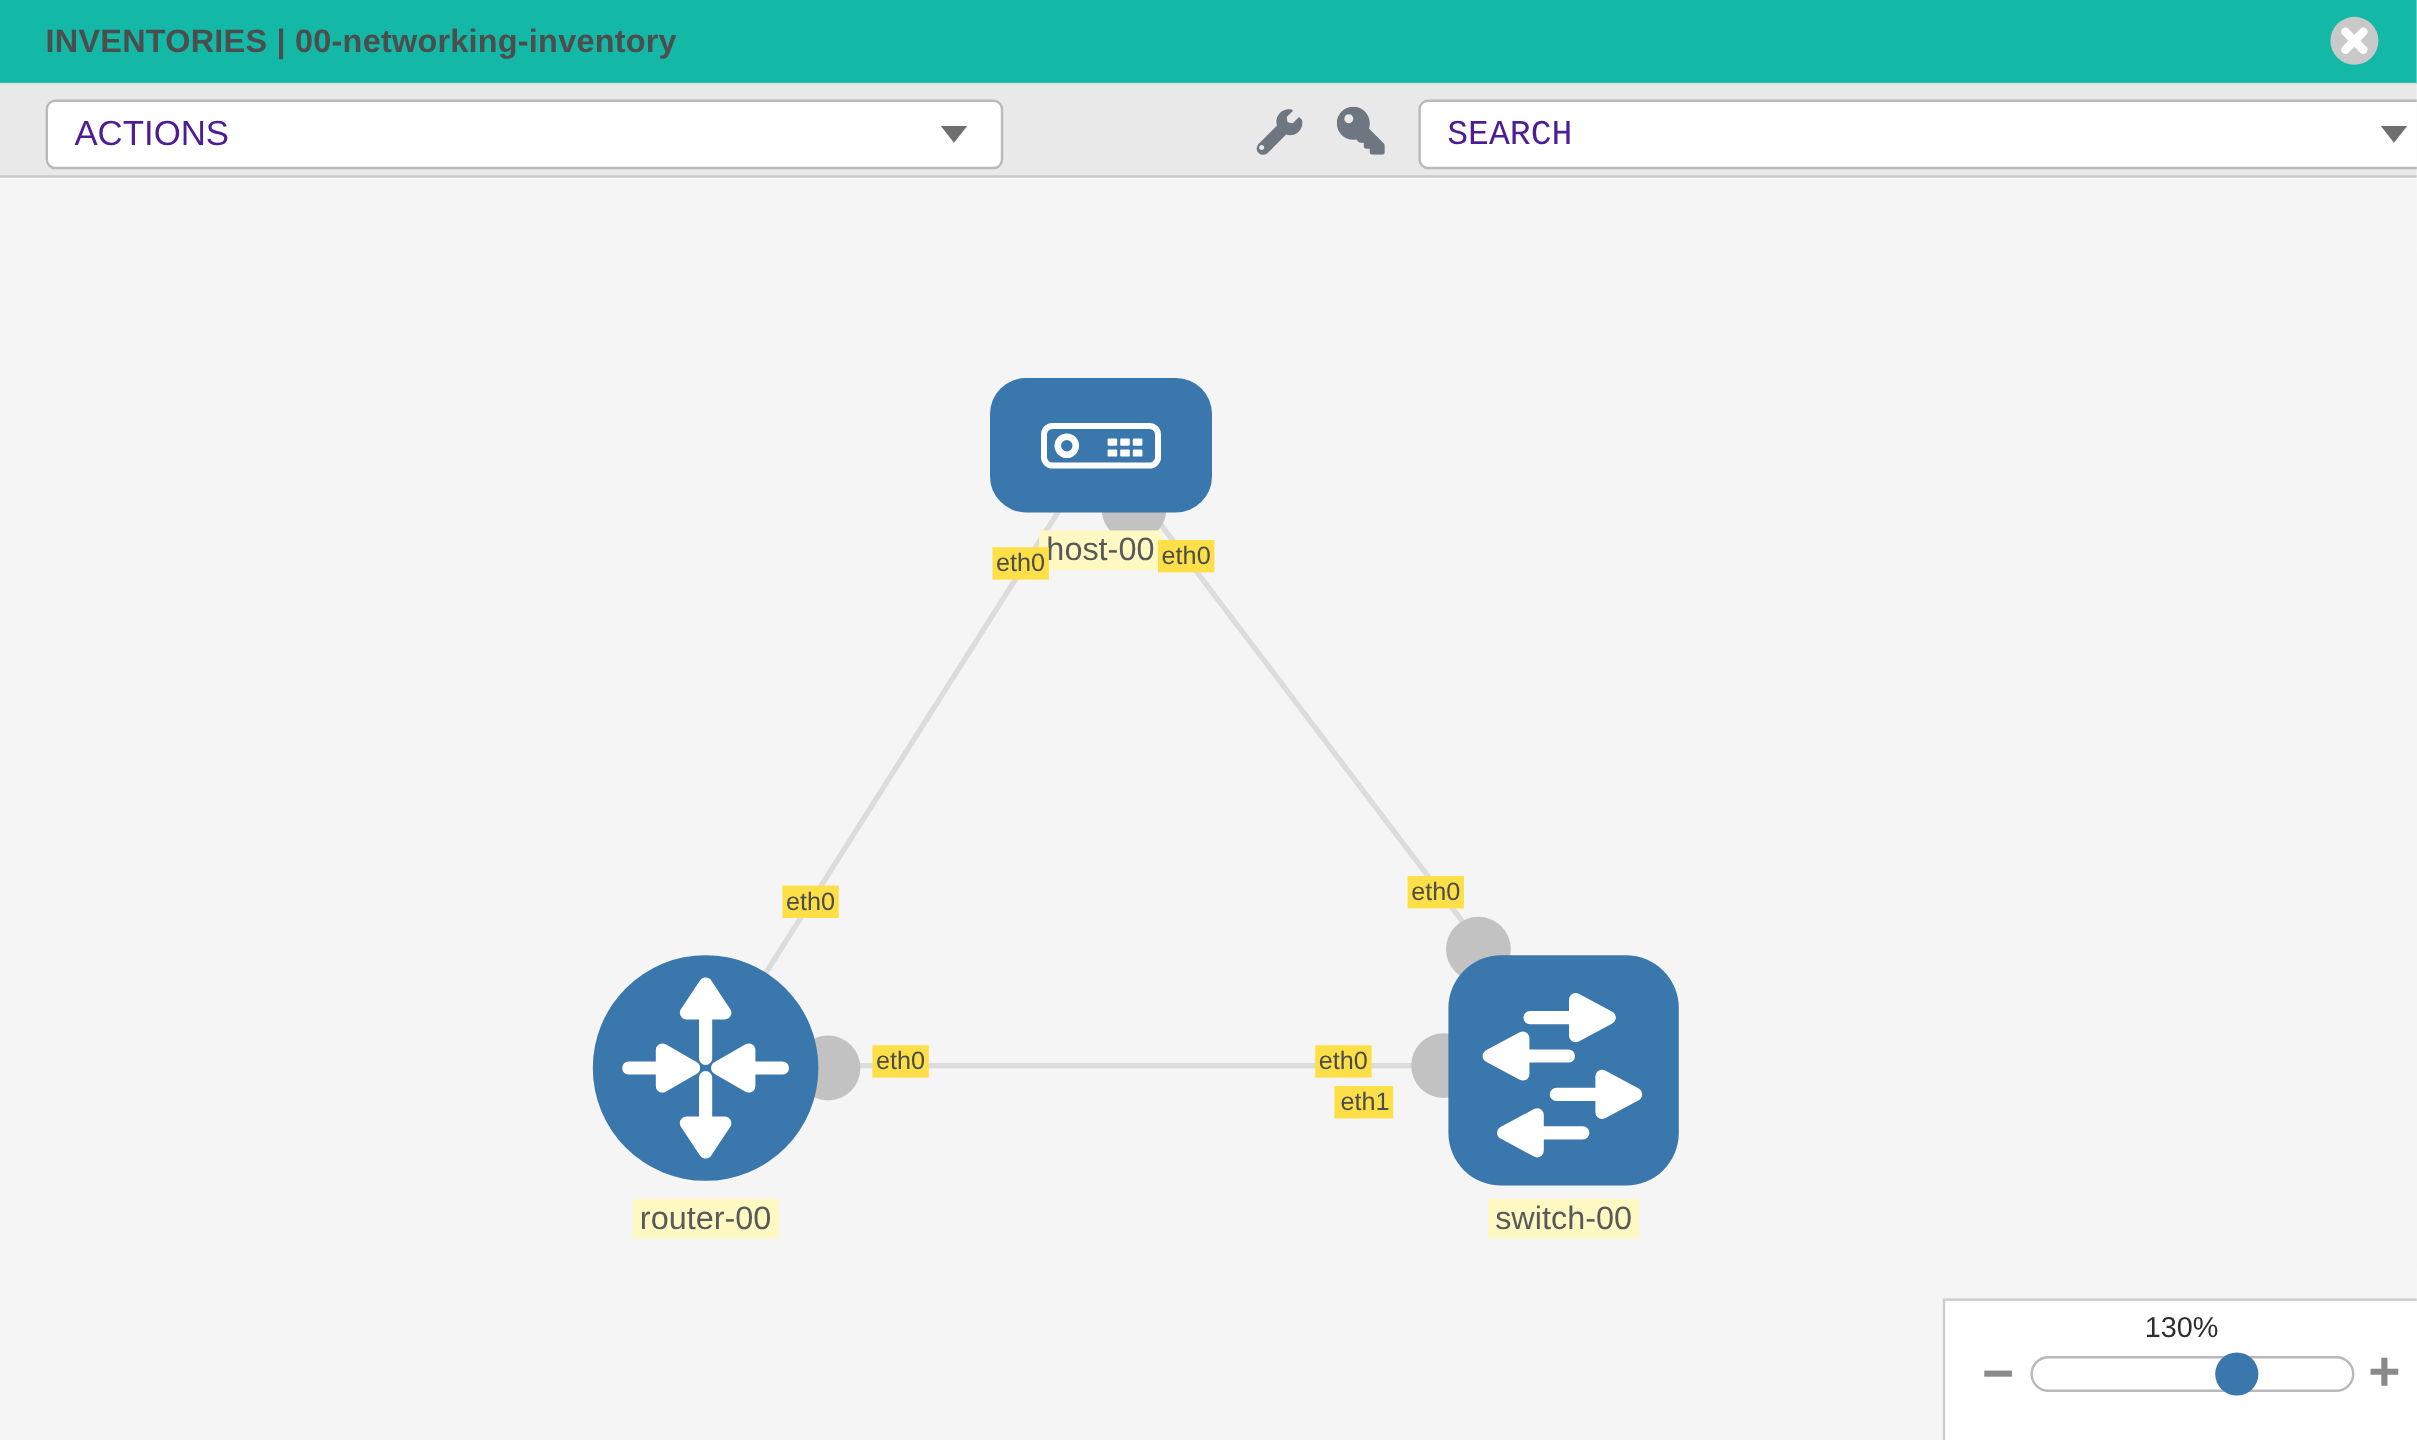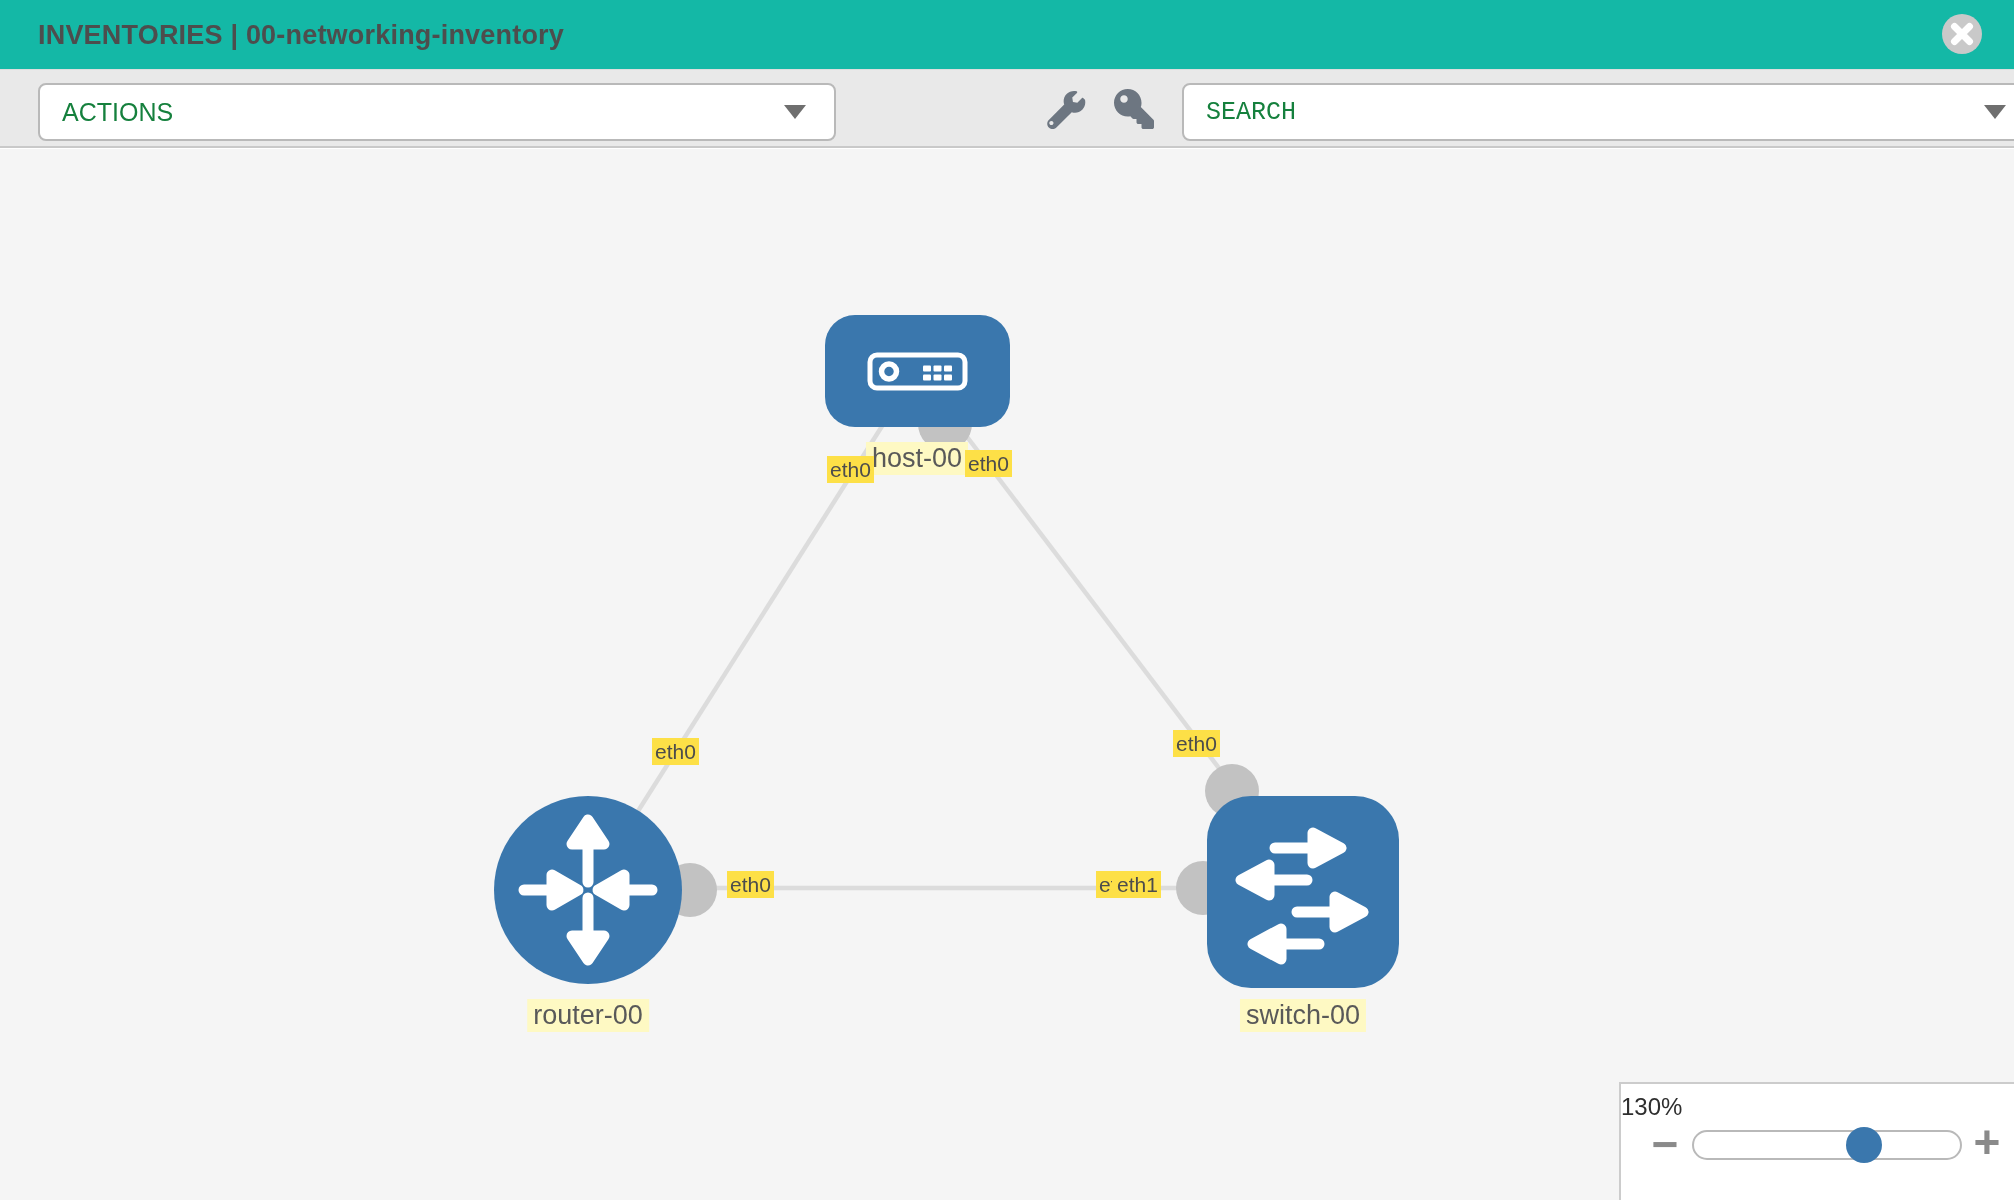--- a/index.html
+++ b/index.html
@@ -11,21 +11,21 @@
   
   .header { position:relative; height:70px; background:#14b8a6; border-bottom:1px solid #dedede; }
   .header h1 { margin:0; position:absolute; left:38px; top:50%; transform:translateY(-50%);
     font-size:27px; font-weight:bold; color:#4d4d4d; letter-spacing:.2px; }
   .close-btn { position:absolute; right:30px; top:12px; width:44px; height:44px;
     background:transparent; border:none; padding:0; cursor:pointer; }
   
   .toolbar { position:relative; height:78px; background:#e9e9e9; border-bottom:2px solid #c9c9c9; }
   .select { position:absolute; top:13px; height:58px; background:#fff; border:2px solid #b9b9b9;
     border-radius:8px; display:flex; align-items:center; justify-content:space-between;
-    padding:0 28px 0 22px; font-size:25px; color:#15803d; cursor:pointer; }
+    padding:0 28px 0 22px; font-size:29px; color:#4c1d95; cursor:pointer; }
   .select-actions { left:38px; width:798px; }
   .select-search { left:1182px; width:854px;font-family:Liberation Mono, monospace; }
   .caret { width:0; height:0; border-left:11px solid transparent; border-right:11px solid transparent;
     border-top:14px solid #6f6f6f; }
   .icon-btn { position:absolute; top:18px; width:44px; height:44px; background:transparent;
     border:none; padding:0; cursor:pointer; }
   .icon-btn svg { width:40px; height:40px; fill:#6d7681; }
   .icon-btn-wrench { left:1044px; }
   .icon-btn-key { left:1112px; }
   
@@ -43,25 +43,25 @@
   .lbl-router { left:588px;  top:850px; }
   .lbl-switch { left:1303px; top:850px; }
   .iface { position:absolute; background:#fde047; color:#4c4c4c; font-size:21px; line-height:1.2;
     padding:1px 3px; white-space:nowrap; }
   .if-host-left   { left:827px;  top:307px; }
   .if-host-right  { left:965px;  top:301px; }
   .if-router-diag { left:652px;  top:589px; }
   .if-router-horz { left:727px;  top:722px; }
   .if-switch-top  { left:1173px; top:581px; }
   .if-switch-back { left:1096px; top:722px; }
-  .if-switch-front{ left:1112px; top:722px; padding-left:5px; }
+  .if-switch-front{ left:1112px; top:756px; padding-left:5px; }
   
   .zoom-panel { position:absolute; left:1619px; top:933px; width:398px; height:270px;
     background:#fff; border:2px solid #cccccc; }
-  .zoom-level { width:394px; text-align:left; margin-top:9px; font-size:24px; color:#2e2e2e; }
+  .zoom-level { width:394px; text-align:center; margin-top:9px; font-size:24px; color:#2e2e2e; }
   .zoom-btn { position:absolute; transform:translate(-50%,-50%); background:transparent; border:none;
     padding:0; font-family:"Liberation Sans","DejaVu Sans",sans-serif;
     font-size:46px; font-weight:bold; color:#8a8a8a; cursor:pointer; line-height:1; }
   .zoom-minus { left:44px; top:60px; }
   .zoom-plus  { left:366px; top:58px; }
   .zoom-track { position:absolute; left:71px; top:46px; width:270px; height:30px;
     border:2px solid #b9b9b9; border-radius:17px; background:#fff; cursor:pointer; }
   .zoom-thumb { position:absolute; left:225px; top:43px; width:36px; height:36px;
     border-radius:50%; background:#3a77ad; cursor:grab; }
 </style>

